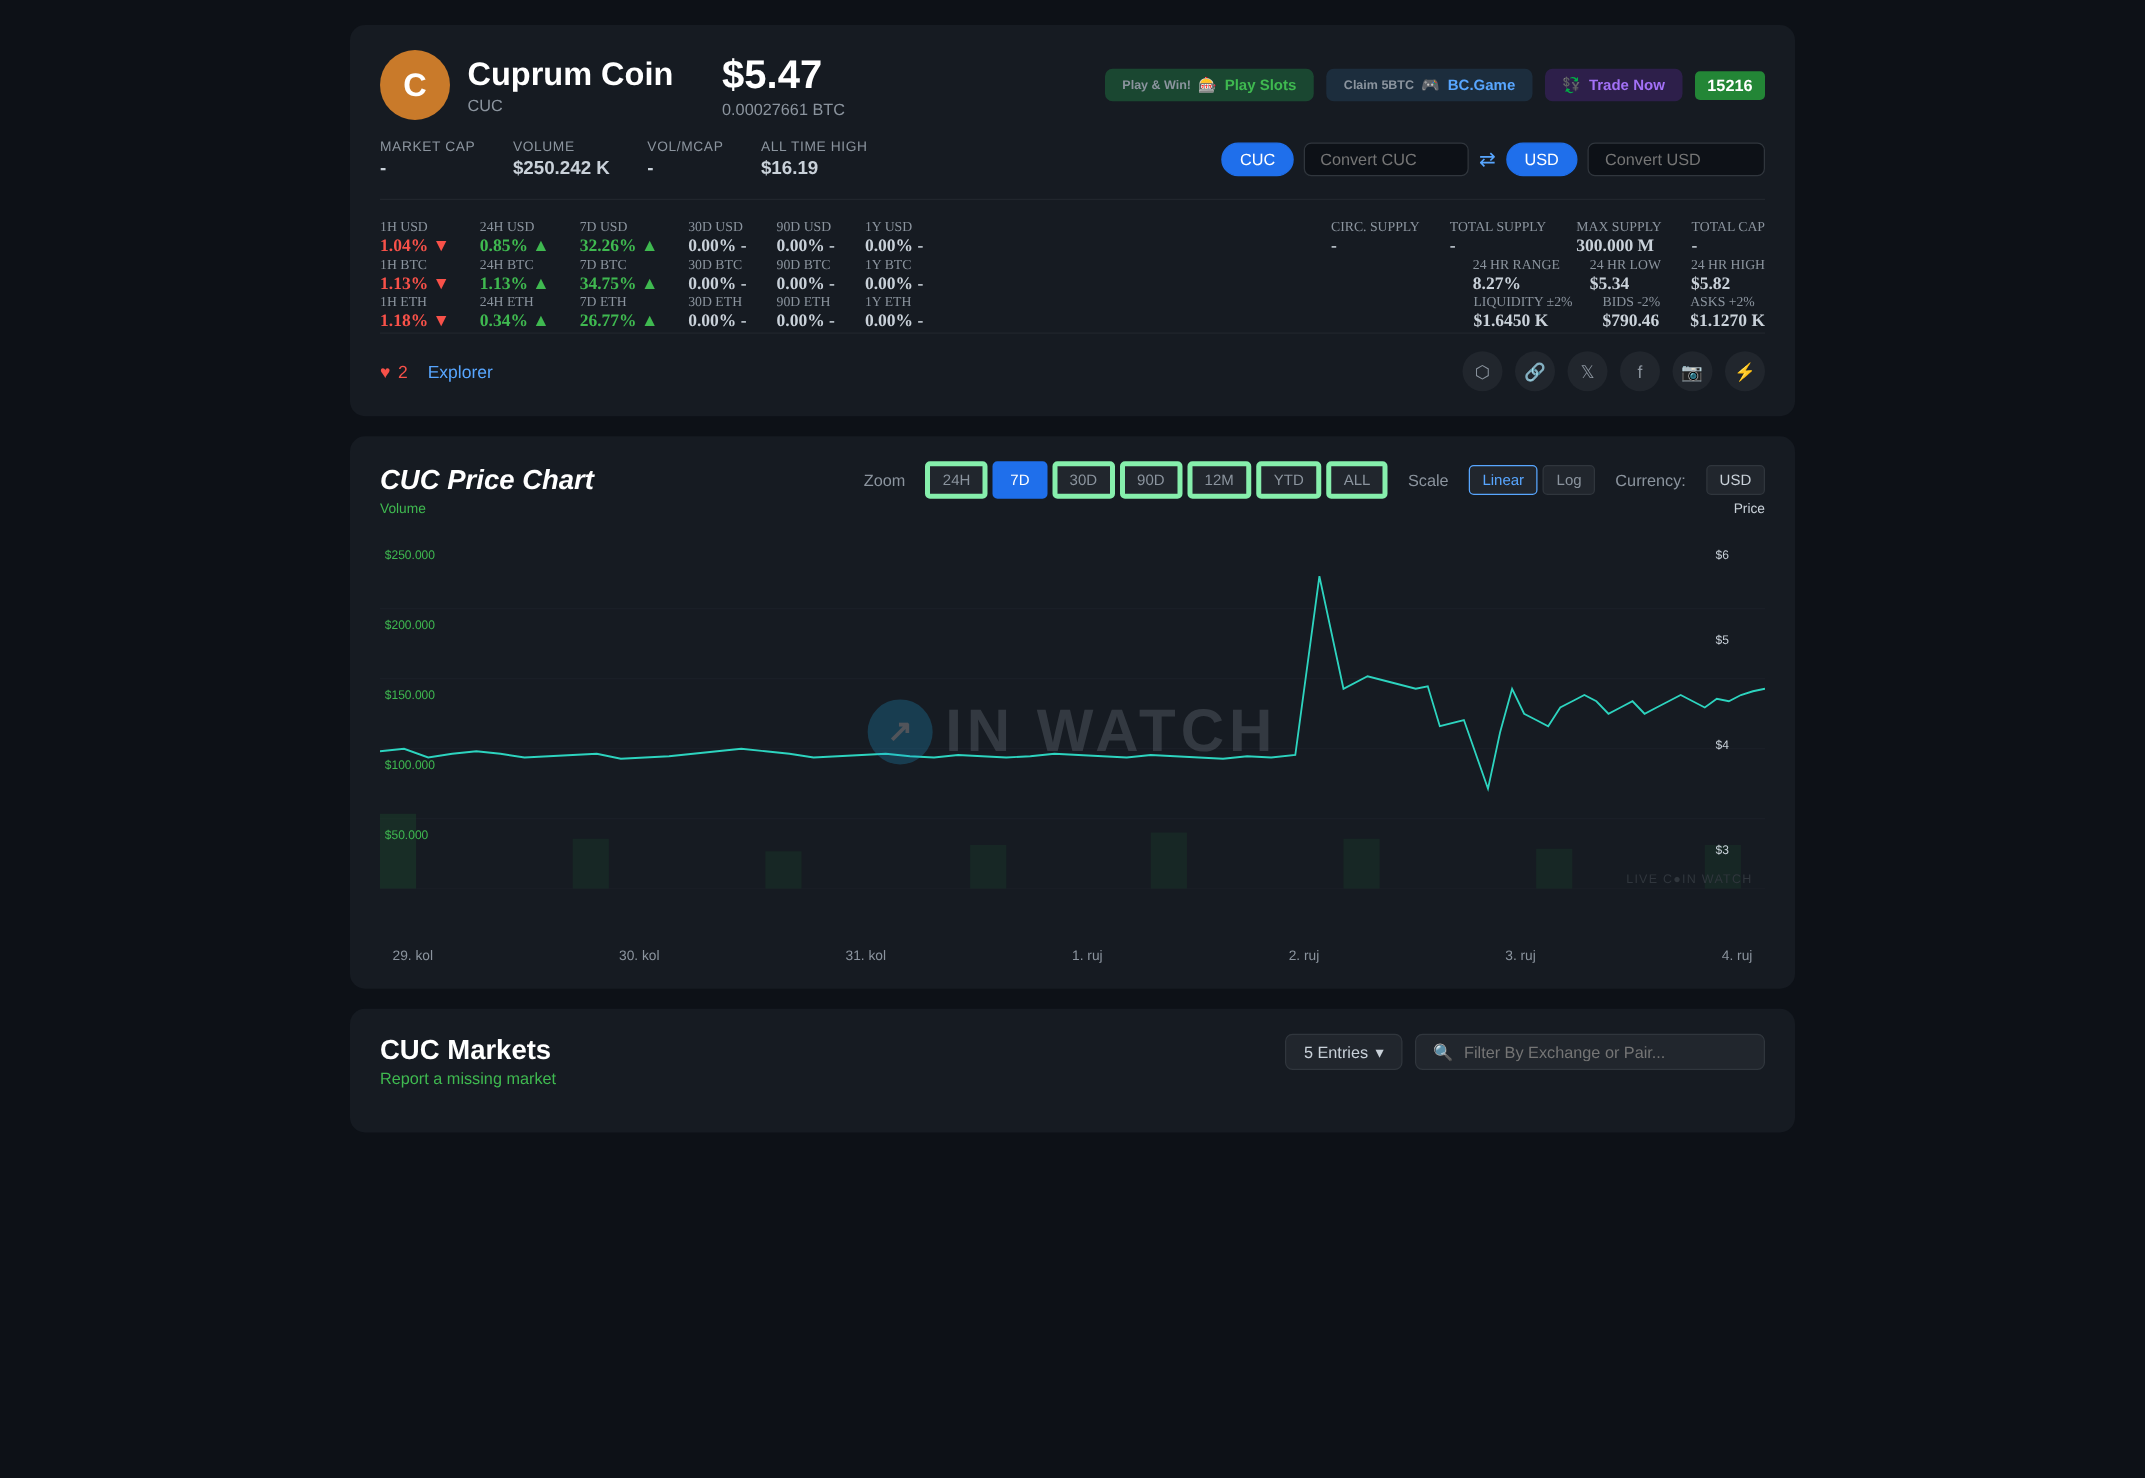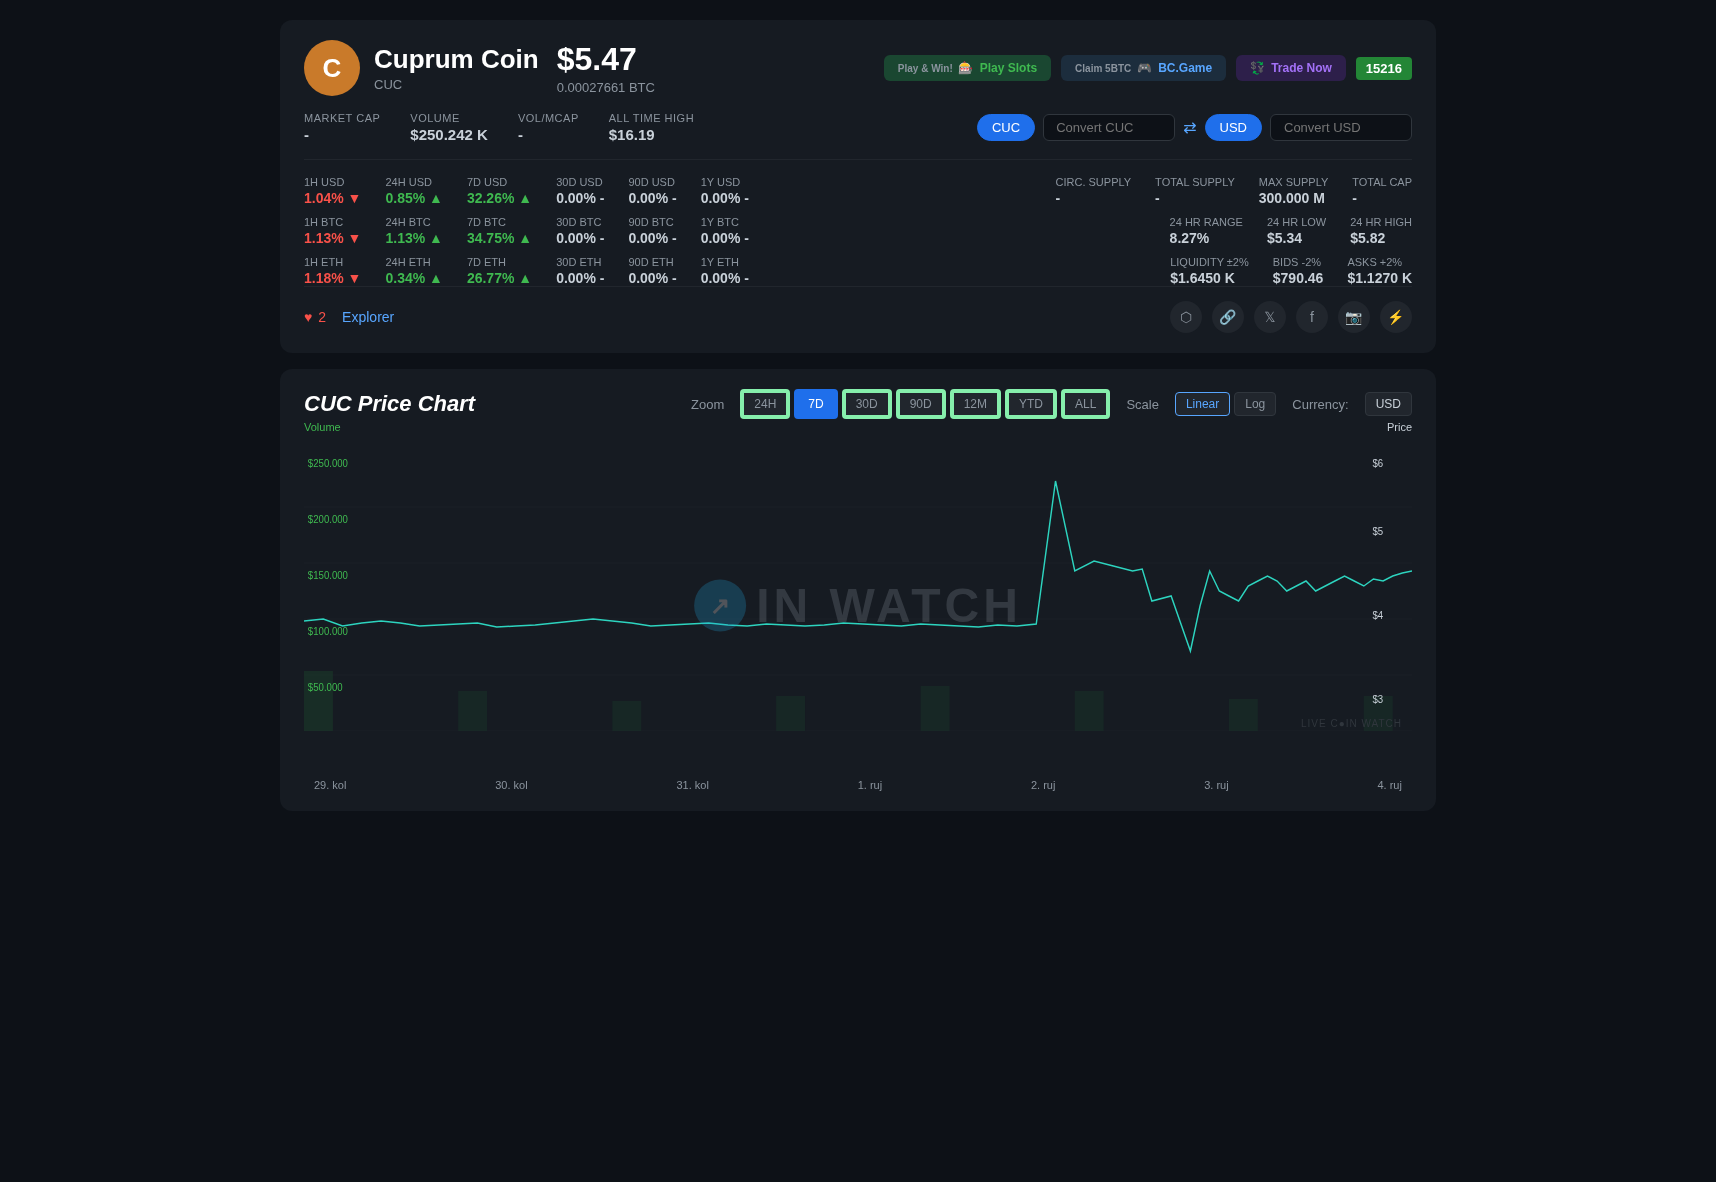--- a/index.html
+++ b/index.html
@@ -49,21 +49,21 @@
       font-weight: 700;
       color: #fff;
     }
     .coin-symbol {
       font-size: 13px;
       color: #8b949e;
       margin-top: 2px;
     }
 
     .coin-price-block {
-      margin-left: 4px;
+      margin-left: 25px;
     }
     .coin-price {
       font-size: 32px;
       font-weight: 700;
       color: #fff;
     }
     .coin-btc-price {
       font-size: 13px;
       color: #8b949e;
       margin-top: 2px;
@@ -534,21 +534,21 @@
 
       <div class="convert-section">
         <div class="convert-pill active">CUC</div>
         <input class="convert-input" style="background: rgb(13, 17, 23); border: 1px solid rgb(48, 54, 61); border-radius: 6px; padding: 5px 12px; color: rgb(139, 148, 158); font-size: 13px; width: 132px;" placeholder="Convert CUC">
         <span class="convert-arrows">⇄</span>
         <div class="convert-pill active">USD</div>
         <input class="convert-input" style="background: rgb(13, 17, 23); border: 1px solid rgb(48, 54, 61); border-radius: 6px; padding: 5px 13px; color: rgb(139, 148, 158); font-size: 13px; width: 142px;" placeholder="Convert USD">
       </div>
     </div>
 
-    <div style="display:flex;flex-direction:column;gap:10px;">
+    <div style="display:flex;flex-direction:column;font-family:Liberation Serif, serif;">
 
       <div style="display:flex;align-items:center;justify-content:space-between;">
         <div style="display:flex;gap:24px;">
           <div class="metric-cell">
             <div class="metric-label">1H USD</div>
             <div class="metric-value red">1.04% ▼</div>
           </div>
           <div class="metric-cell">
             <div class="metric-label">24H USD</div>
             <div class="metric-value green">0.85% ▲</div>
@@ -777,14 +777,32 @@
       <span>30. kol</span>
       <span>31. kol</span>
       <span>1. ruj</span>
       <span>2. ruj</span>
       <span>3. ruj</span>
       <span>4. ruj</span>
     </div>
 
   </div>
 
+  <div class="markets-card">
+    <div class="markets-header">
+      <div>
+        <div class="markets-title">CUC Markets</div>
+        <div class="markets-subtitle">Report a missing market</div>
+      </div>
+      <div class="markets-controls">
+        <button class="entries-btn">
+          <span>5 Entries</span>
+          <span>▾</span>
+        </button>
+        <div class="filter-input">
+          <span>🔍</span>
+          <input type="text" style="background: transparent; border: none; color: rgb(139, 148, 158); font-size: 13px; width: 100%; outline: none;" placeholder="Filter By Exchange or Pair...">
+        </div>
+      </div>
+    </div>
+  </div>
 
 </div>
 
 </body></html>

